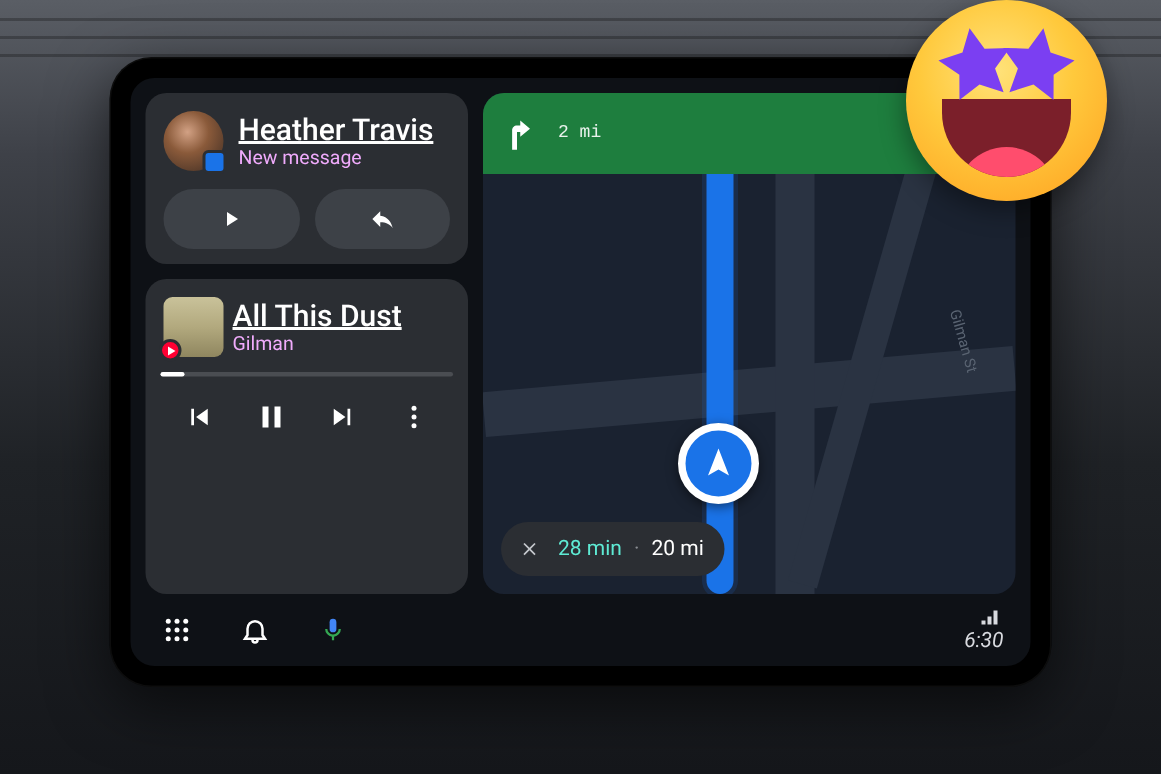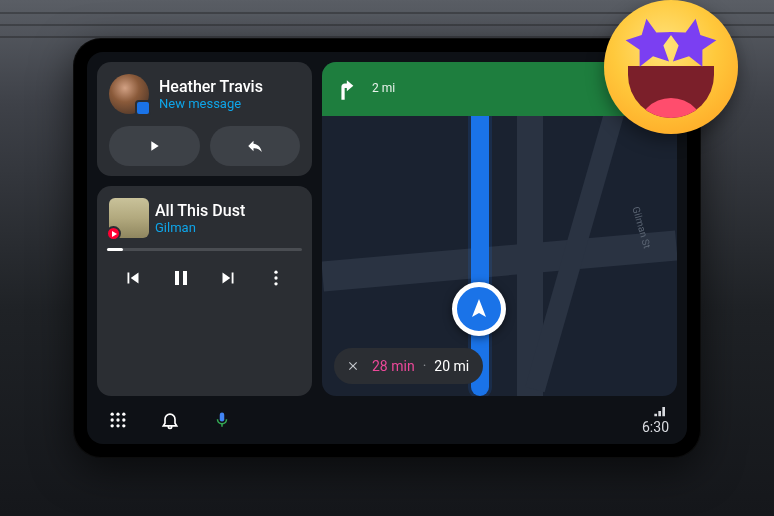--- a/index.html
+++ b/index.html
@@ -30,22 +30,22 @@
   .msg-head { display: flex; align-items: center; gap: 10px; }
   .avatar {
     width: 40px; height: 40px; border-radius: 50%;
     background: radial-gradient(circle at 40% 35%, #d2a184 0%, #8a5a3a 40%, #3a2a22 100%);
     position: relative; flex-shrink:0;
   }
   .avatar .badge {
     position: absolute; right: -2px; bottom: -2px; width: 16px; height: 16px;
     background: #1a73e8; border-radius: 4px; border: 2px solid #2b2e33;
   }
-  .msg-title { font-size: 16px; font-weight: 500; line-height:1.2; }
-  .msg-sub { font-size: 13px; color: #0ea5e9; line-height:1.2; }
+  .msg-title { font-size: 20px; font-weight: 500; line-height:1.2;text-decoration:underline; }
+  .msg-sub { font-size: 13px; color: #f0abfc; line-height:1.2; }
   .msg-actions { display: flex; gap: 10px; margin-top: 12px; }
   .pill-btn {
     flex: 1; height: 40px; background: #3d4147; border-radius: 20px;
     display: flex; align-items: center; justify-content: center; cursor:pointer;
   }
   .media-head { display:flex; align-items:center; gap:6px; }
   .album {
     width:40px; height:40px; border-radius:6px; flex-shrink:0; position:relative;
     background: linear-gradient(180deg,#c9c29a 0%, #b2a97e 50%, #8f865f 100%);
   }
@@ -79,29 +79,29 @@
     display:flex; align-items:center; justify-content:center;
     box-shadow:0 2px 8px rgba(0,0,0,0.5);
   }
   .turn-banner{
     position:absolute; left:0; top:0; right:0; height:54px;
     background:#1e7e3e; display:flex; align-items:center; padding:0 14px; gap:10px;
     color:#fff;
   }
   .turn-icon{ width:26px; height:26px; flex-shrink:0;}
   .turn-text{ display:flex; flex-direction:column; line-height:1.15;}
-  .turn-dist{ font-size:12px; opacity:0.9;}
+  .turn-dist{ font-size:12px; opacity:0.9;font-family:Liberation Mono, monospace;}
   .turn-road{ font-size:16px; font-weight:500;}
   .eta-pill{
     position:absolute; left:12px; bottom:12px; height:36px;
     background:#2b2e33; border-radius:18px; display:flex; align-items:center;
     padding:0 14px 0 8px; gap:8px; color:#fff; font-size:14px;
   }
   .eta-close{ width:22px; height:22px; border-radius:50%; display:flex; align-items:center; justify-content:center; cursor:pointer;}
-  .eta-time{ color:#ec4899;}
+  .eta-time{ color:#5eead4;}
   .eta-sep{ color:#8a8d92;}
   .bottom-bar{
     height:48px; display:flex; align-items:center; justify-content:space-between;
     padding:0 18px; color:#fff;
   }
   .bb-left{ display:flex; align-items:center; gap:26px;}
   .bb-btn{ width:26px; height:26px; display:flex; align-items:center; justify-content:center; cursor:pointer;}
   .clock{ font-size:14px; color:#d8dadf;}
   .street-label{ position:absolute; color:#5a6472; font-size:10px; }
   .emoji{
@@ -259,21 +259,21 @@
               <path d="M18 16v-5a6 6 0 10-12 0v5l-2 3h16l-2-3zM10 20a2 2 0 004 0"></path>
             </svg>
         </div>
         <div class="bb-btn">
           <svg width="18" height="22" viewBox="0 0 24 24">
               <path fill="#4285F4" d="M12 14a3 3 0 003-3V5a3 3 0 00-6 0v6a3 3 0 003 3z"></path>
               <path fill="#34A853" d="M17 11a5 5 0 01-10 0H5a7 7 0 006 6.9V21h2v-3.1A7 7 0 0019 11h-2z"></path>
             </svg>
         </div>
       </div>
-      <div style="text-align:right;">
+      <div style="text-align:right;font-style:italic;">
         <svg width="16" height="12" viewBox="0 0 24 16" fill="#d8dadf" style="display:block; margin-left:auto; margin-bottom:2px;">
             <path d="M2 16h4v-4H2zm6 0h4V8H8zm6 0h4V2h-4z"></path>
           </svg>
         <div class="clock">6:30</div>
       </div>
     </div>
   </div>
 </div>
 
 <div class="emoji">

